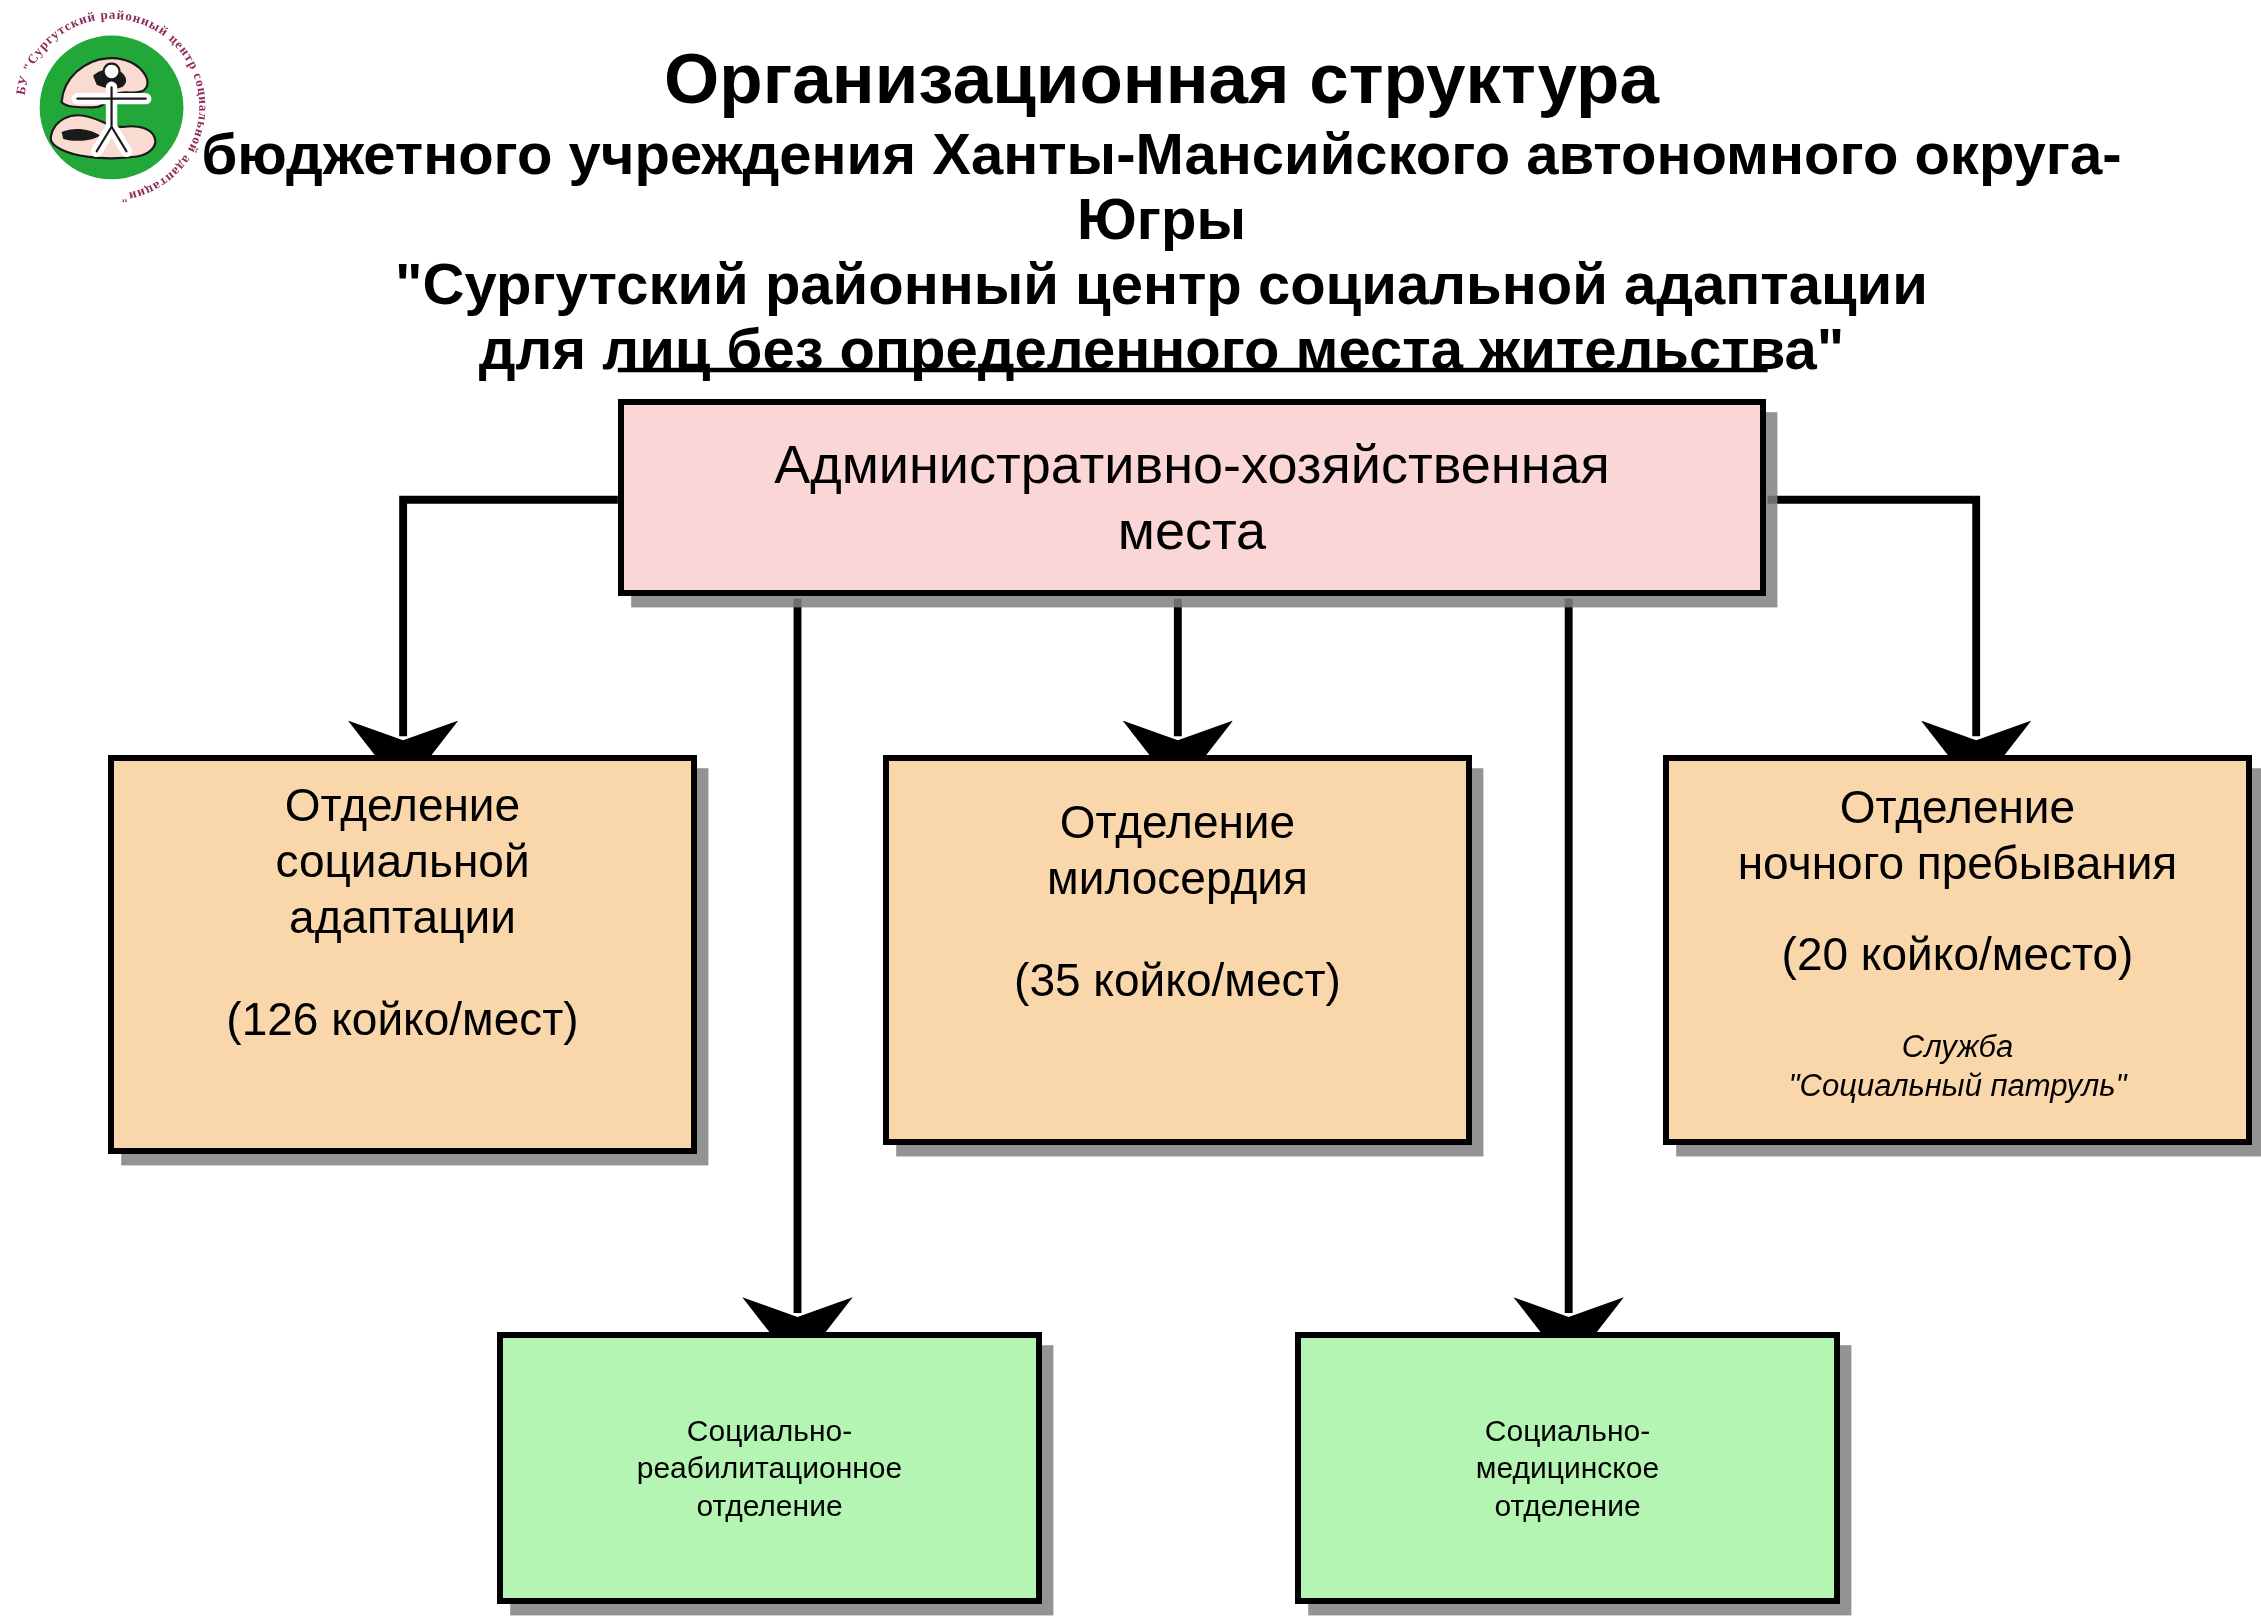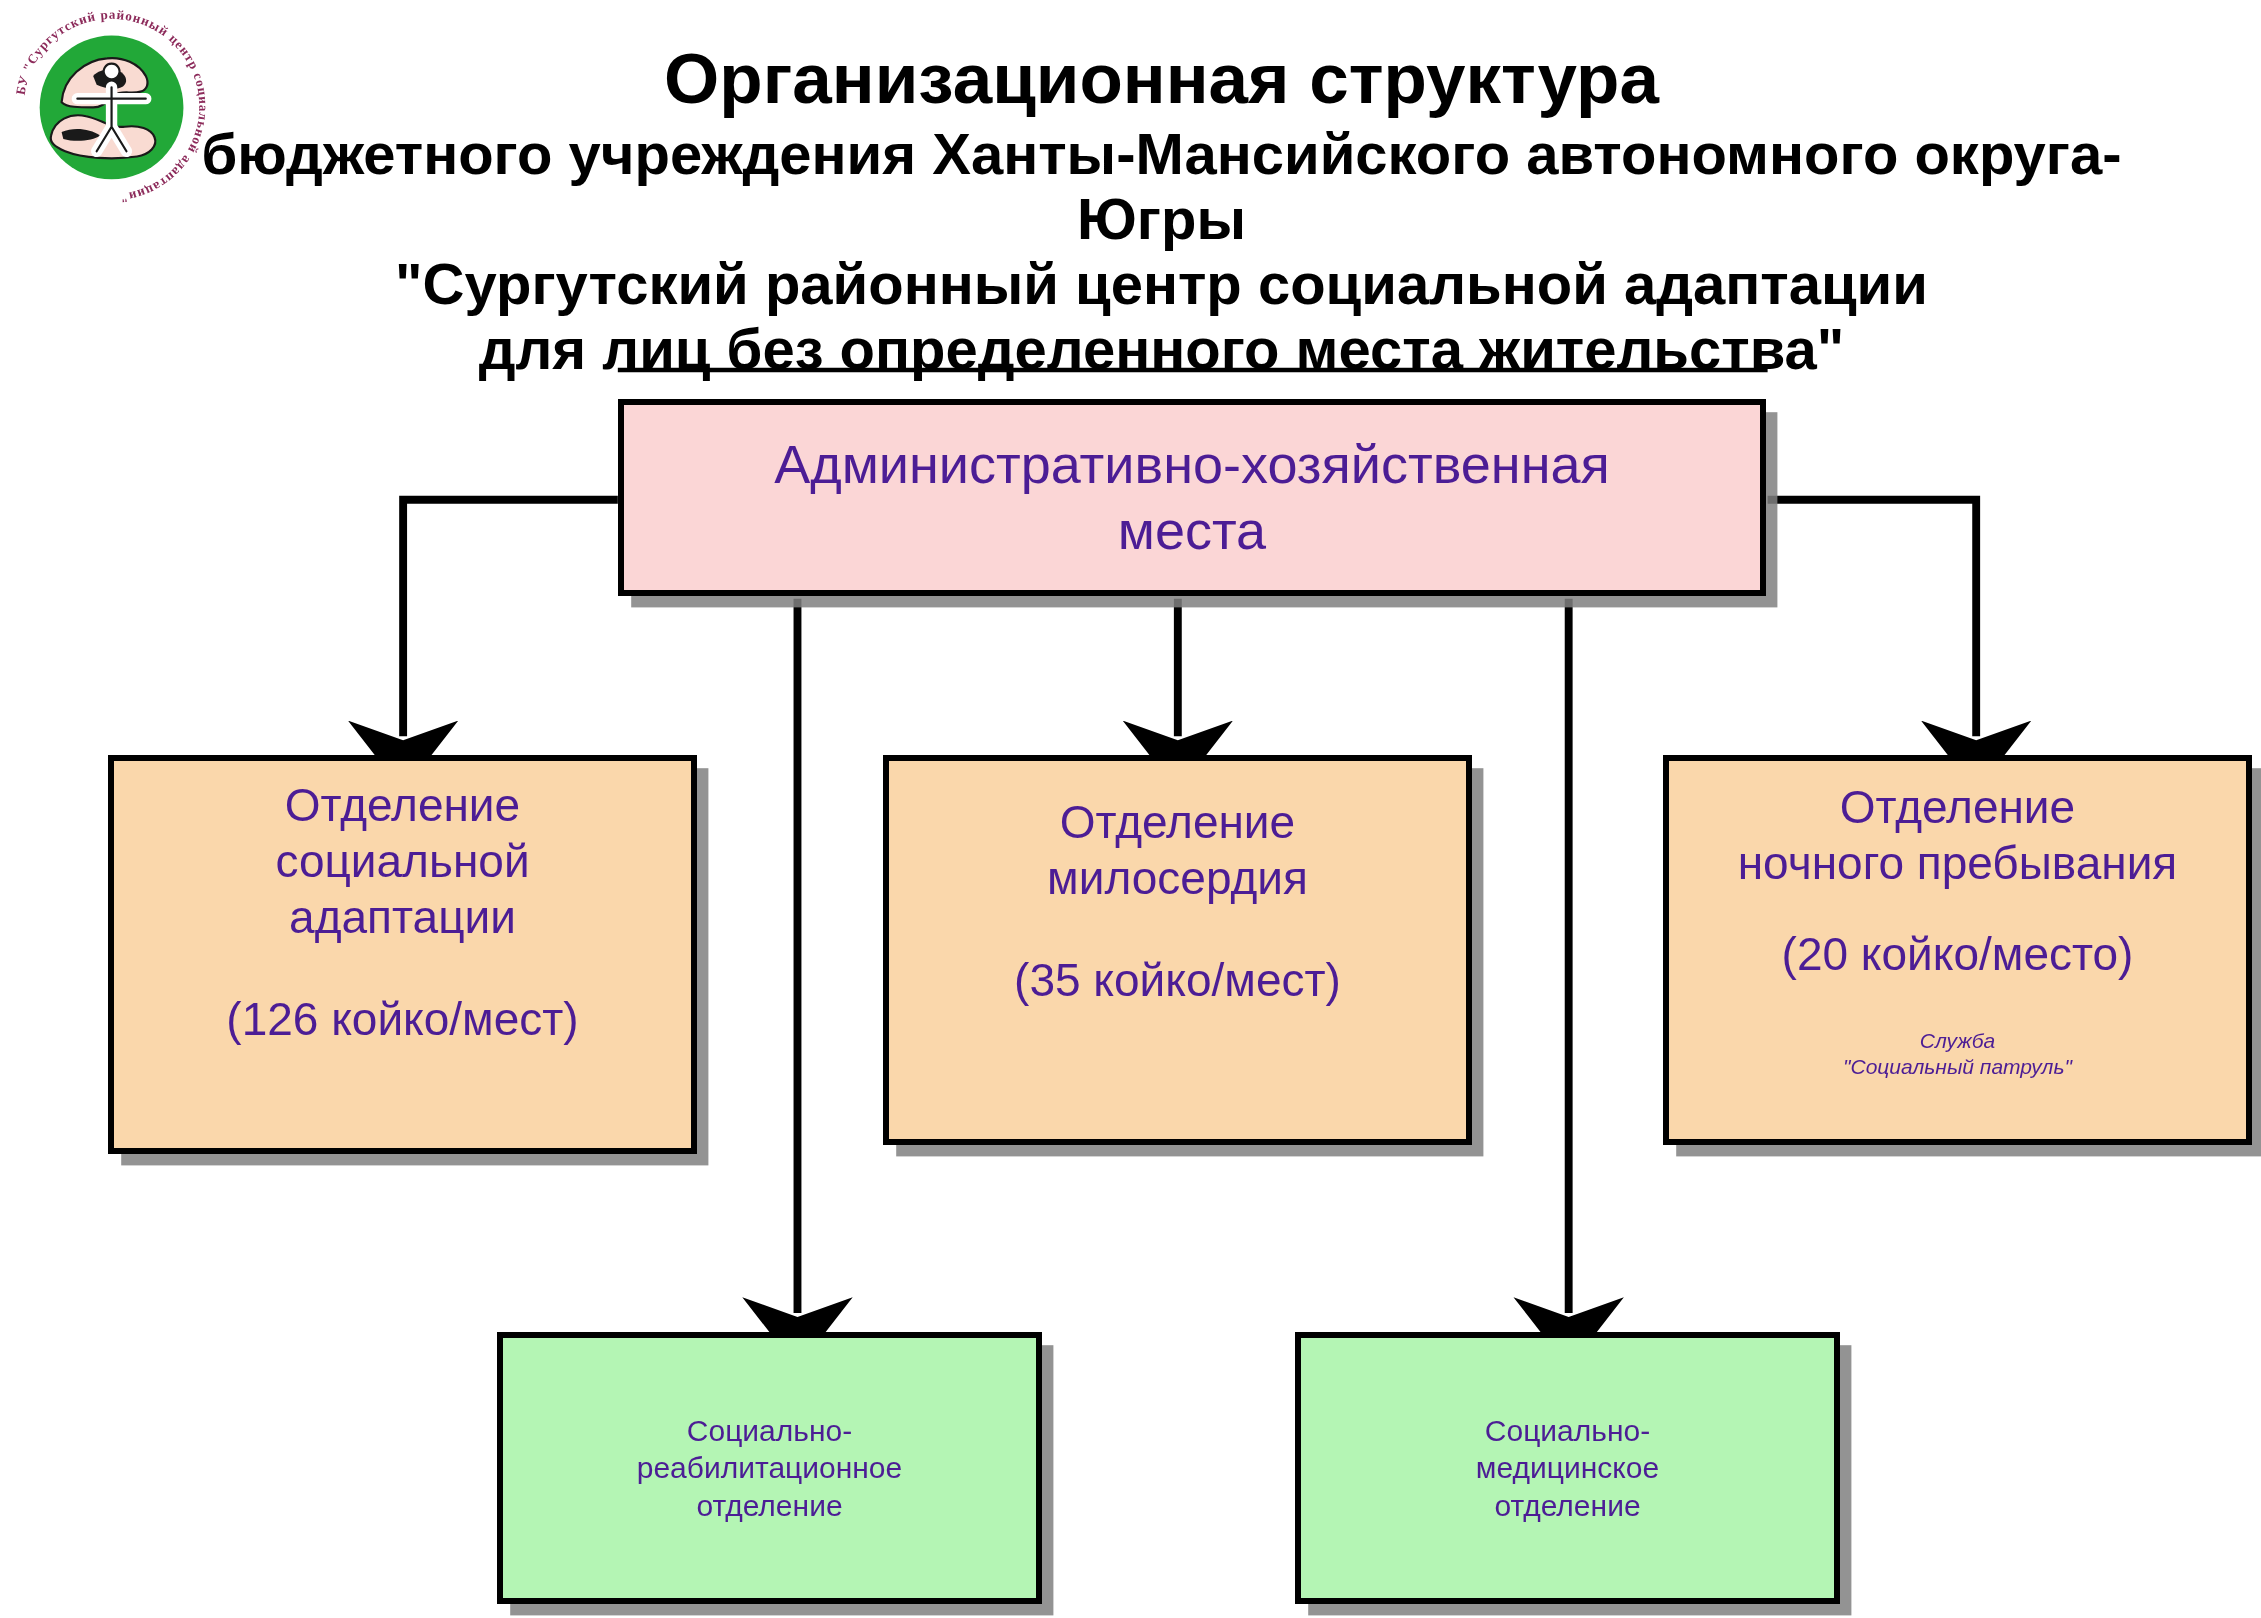--- a/index.html
+++ b/index.html
@@ -60,21 +60,21 @@
   
   .node {
     position: absolute;
     box-sizing: border-box;
     border: 6.1px solid #000000;
     display: flex;
     flex-direction: column;
     align-items: center;
     justify-content: center;
     text-align: center;
-    color: #4c1d95;
+    color: #000000;
     box-shadow: 12.3px 12.3px 0 -0.9px rgba(128,128,128,0.85);
   }
   .node .line { display: block; }
 
   #node-admin {
     left: 618px;
     top: 399px;
     width: 1148px;
     height: 197px;
     background: #fbd6d6;
@@ -108,21 +108,21 @@
     top: 755px;
     width: 589px;
     height: 390px;
     padding-top: 17.5px;
     justify-content: flex-start;
   }
   .gap-sm { height: 35px; }
   .gap-md { height: 46px; }
   .sub-italic {
     font-style: italic;
-    font-size: 21px;
+    font-size: 31px;
     line-height: 1.25;
   }
 
   .node-green {
     background: #b4f5b4;
     font-size: 30px;
     line-height: 1.24;
     width: 545px;
     height: 272px;
   }

